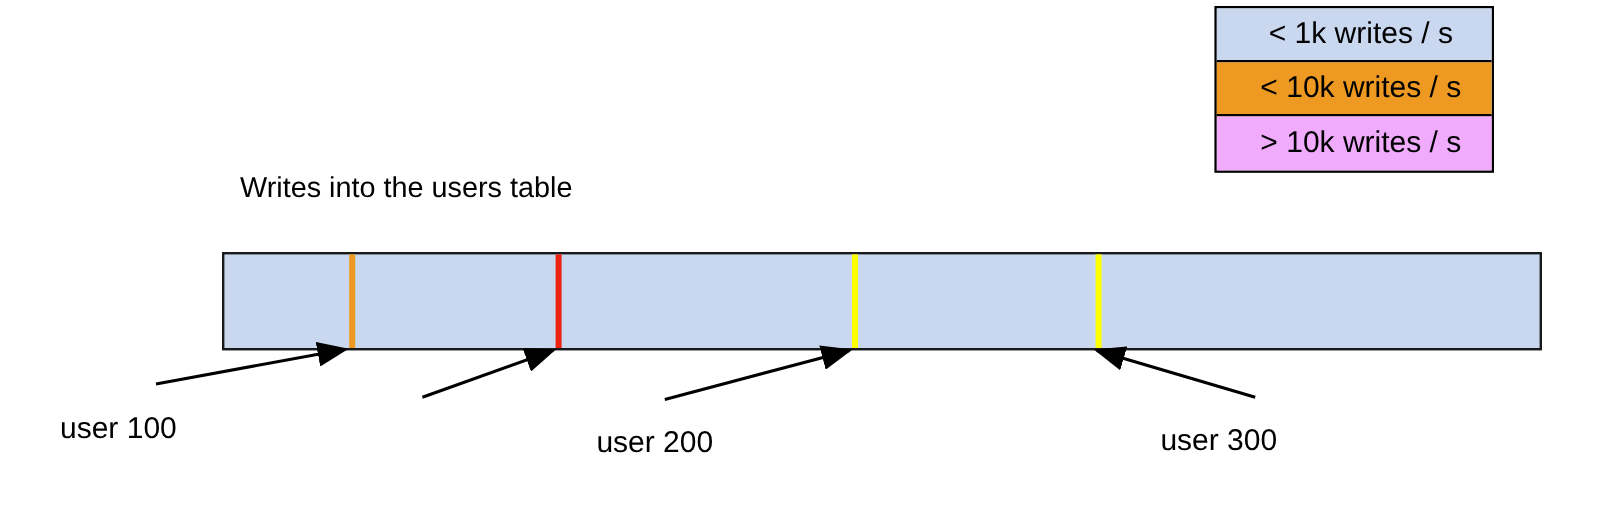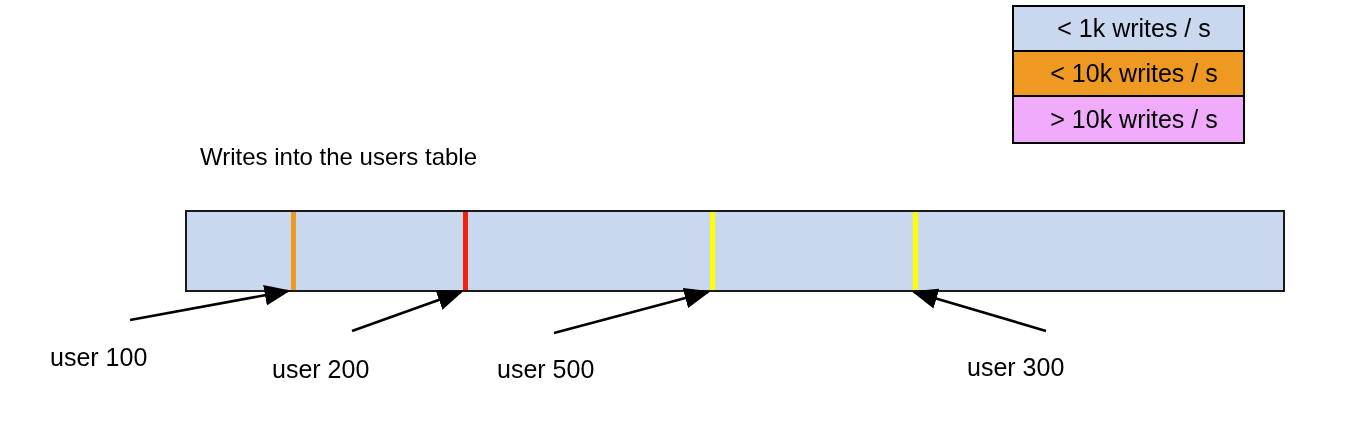--- a/index.html
+++ b/index.html
@@ -122,17 +122,16 @@
         <path d="M0,0 L10,4 L0,8 z" fill="#000000"></path>
       </marker>
     </defs>
     <line stroke="#000000" stroke-width="2.6" marker-end="url(#ah)" x1="130" y1="320" x2="288" y2="291"></line>
     <line stroke="#000000" stroke-width="2.6" marker-end="url(#ah)" x1="352" y1="331" x2="461" y2="292"></line>
     <line stroke="#000000" stroke-width="2.6" marker-end="url(#ah)" x1="554" y1="333" x2="708" y2="292"></line>
     <line stroke="#000000" stroke-width="2.6" marker-end="url(#ah)" x1="1046" y1="331" x2="914" y2="292"></line>
   </svg>
 
   <div class="user-label" style="left: 50px; top: 345px;">user 100</div>
-  <div class="user-label" style="left: 272px; top: 357px;">user 200</div>
-  <div class="user-label" style="left: 497px; top: 357px;">user 500</div>
+  <div class="user-label" style="left: 497px; top: 357px;">user 200</div>
   <div class="user-label" style="left: 967px; top: 355px;">user 300</div>
 
 </div>
 
 </body></html>

